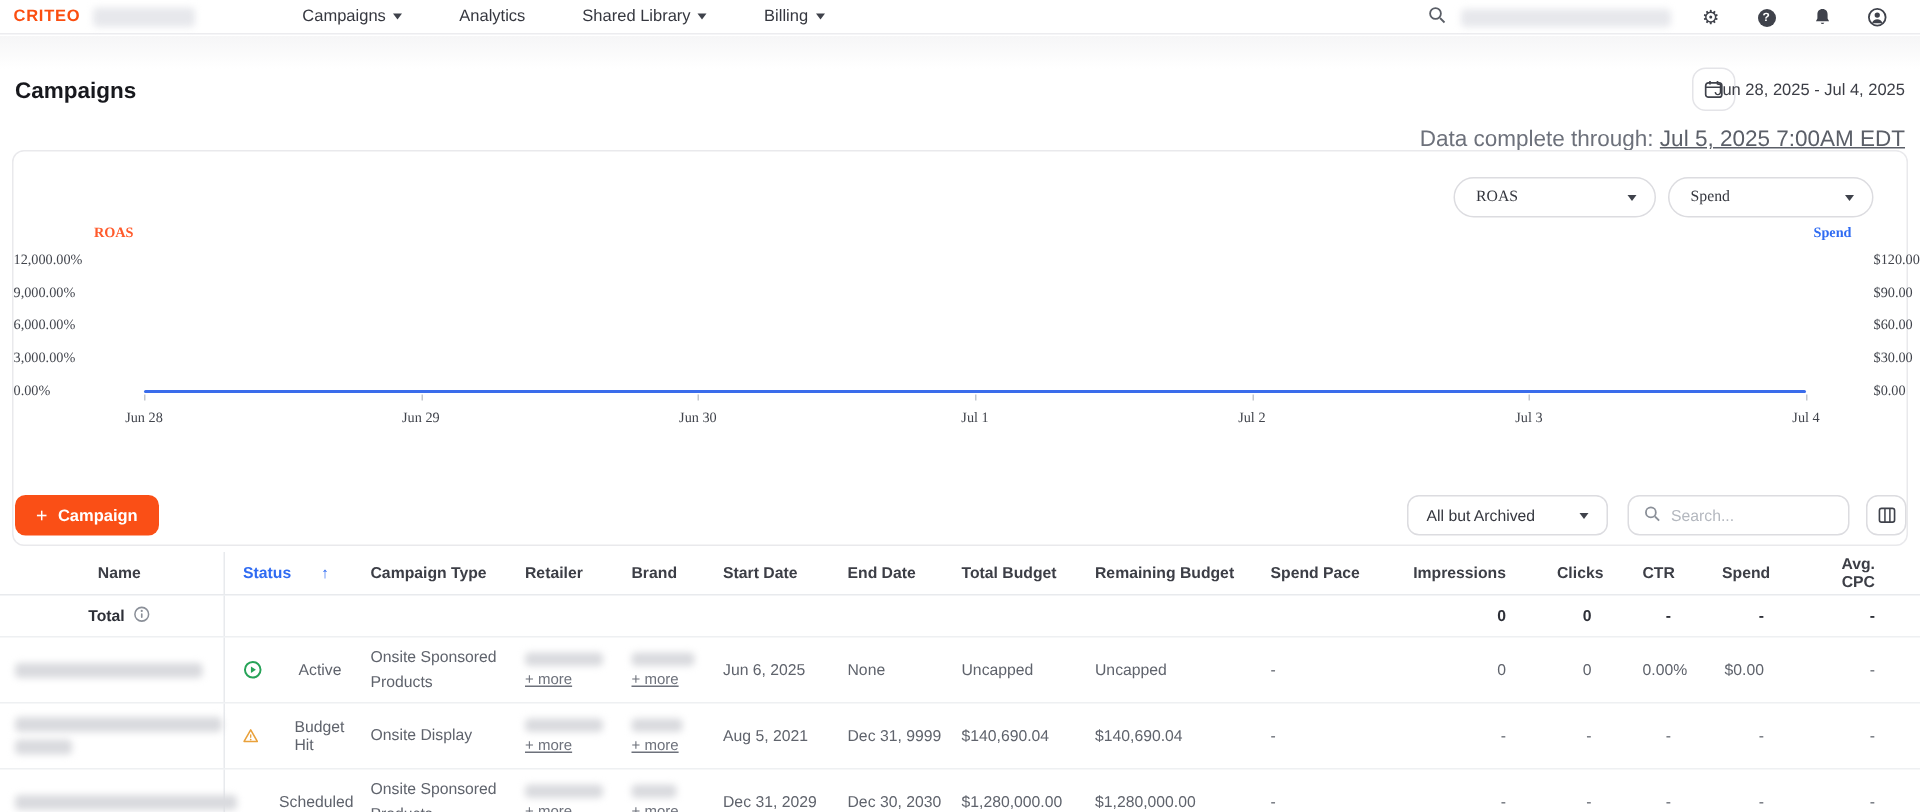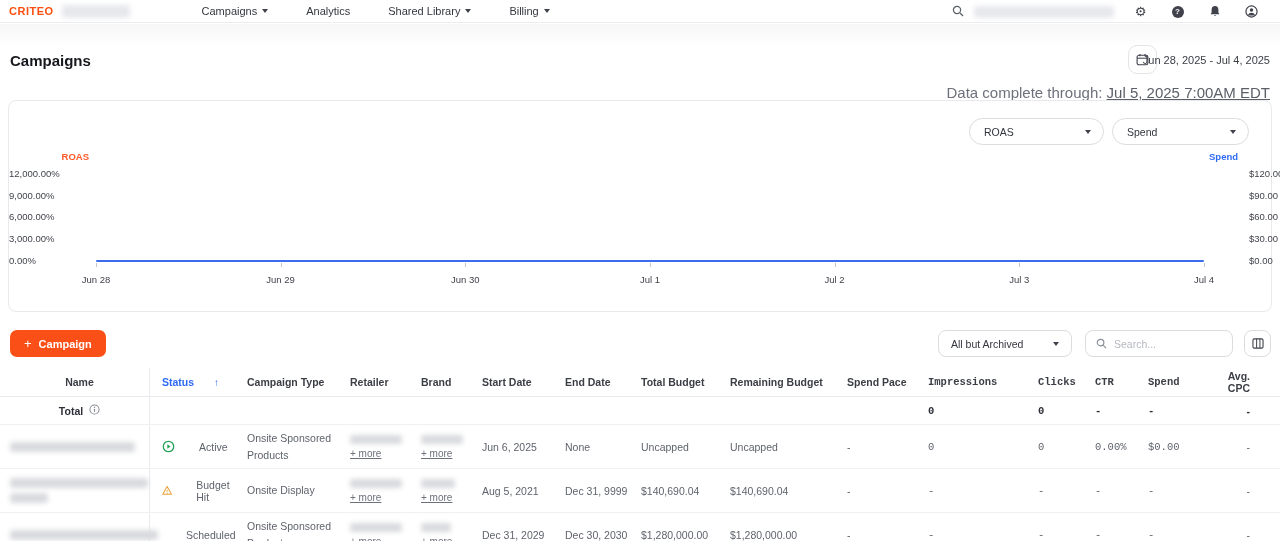--- a/index.html
+++ b/index.html
@@ -25,22 +25,22 @@
   .page-head-band { position:absolute; left:0; top:24px; width:1280px; height:22px;
     background:linear-gradient(#f6f6f7,#ffffff); }
   .page-title { position:absolute; left:10px; top:52px; font-size:15px; font-weight:700; color:#17181d; }
   .date-btn { position:absolute; left:1128px; top:45px; width:29px; height:29px; border:1px solid #e4e4e8;
     border-radius:9px; background:#fff; display:flex; align-items:center; justify-content:center; cursor:pointer; }
   .date-range { position:absolute; right:10px; top:54px; font-size:11px; color:#3c3e46; }
   .data-note { position:absolute; right:10px; top:84px; font-size:15px; color:#6d717b; }
   .data-note a { color:#5b5f68; text-decoration:underline; }
 
   
-  .chart-card { position:absolute; left:8px; top:100px; width:1264px; height:212px;
-    border:1px solid #e9e9ec; border-radius:8px; background:#fff; }
+  .chart-card { position:absolute; left:8px; top:100px; width:1264px; height:264px;
+    border:1px solid #e9e9ec; border-radius:8px; background:#fff;font-family:Liberation Serif, serif; }
   .metric-pill { position:absolute; top:17px; height:27px; border:1px solid #dcdce0; border-radius:14px;
     background:#fff; display:flex; align-items:center; justify-content:space-between;
     padding:0 12px 0 14px; font-size:10.5px; color:#34363e; cursor:pointer; }
   .pill-left { right:167px; width:135px; }
   .pill-right { right:22px; width:137px; }
   .axis-title { position:absolute; top:50px; font-size:9.5px; font-weight:700; }
   .axis-title.left { left:0; width:80px; text-align:right; color:#ff5a2b; }
   .axis-title.right { left:1200px; color:#2f6bf2; }
   .ytick { position:absolute; font-size:9.5px; color:#41444c; line-height:10px; }
   .ytick.l { left:0; width:80px; text-align:left; }
@@ -67,21 +67,21 @@
 
   
   .table { position:absolute; left:0; top:368px; width:1280px; }
   .trow { display:grid; grid-template-columns:150px 85px 103px 71px 61px 83px 76px 89px 117px 93px 110px 57px 53px 62px 70px;
     align-items:center; }
   .thead { height:29px; border-bottom:1px solid #e8eaed; }
   .thead .cell { font-size:10.5px; font-weight:700; color:#3c3e46; }
   .cell { padding-left:12px; font-size:10.5px; color:#5f636c; }
   .cell-name { padding-left:10px; border-right:1px solid #e8eaed; height:100%; display:flex;
     flex-direction:column; justify-content:center; gap:5px; }
-  .num { text-align:left; padding-right:34px; padding-left:0;font-family:Liberation Mono, monospace; }
+  .num { text-align:right; padding-right:34px; padding-left:0; }
   .num-last { text-align:right; padding-right:30px; padding-left:0; }
   .status-head { color:#2f6bf2; display:flex; align-items:center; gap:20px; cursor:pointer; }
   .sort-arrow { font-size:10px; color:#2f6bf2; }
   .total-row { height:28px; border-bottom:1px solid #eef0f2; }
   .total-label { font-weight:700; color:#2e3038; display:flex; align-items:center; gap:6px; flex-direction:row; }
   .total-num { font-weight:700; color:#2e3038; }
   .drow { height:44px; border-bottom:1px solid #eef0f2; }
   .status-cell { display:flex; align-items:center; gap:24px; }
   .wrap { line-height:1.55; }
   .more-link { font-size:10px; color:#6d717b; text-decoration:underline; cursor:pointer; display:inline-block; margin-top:4px; }

